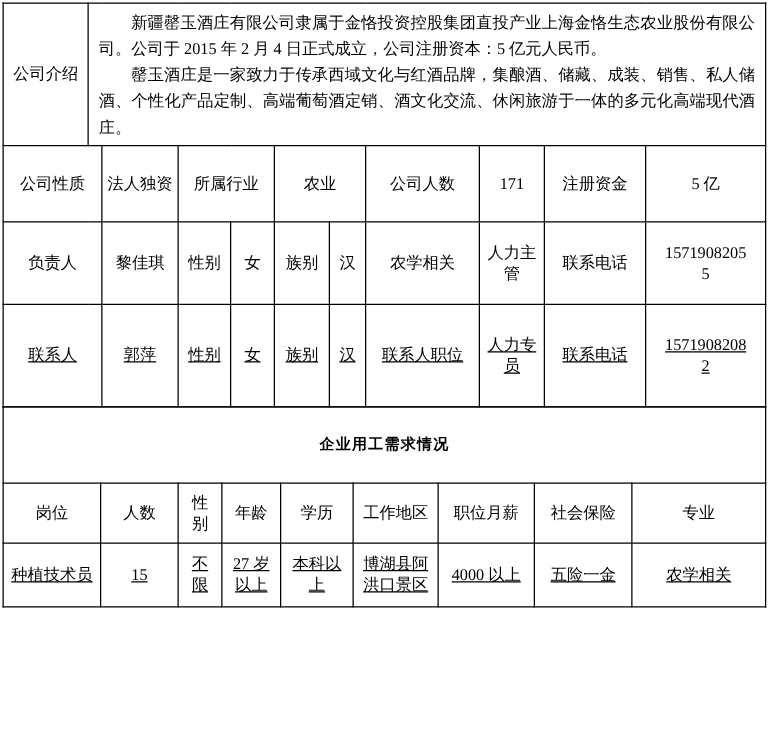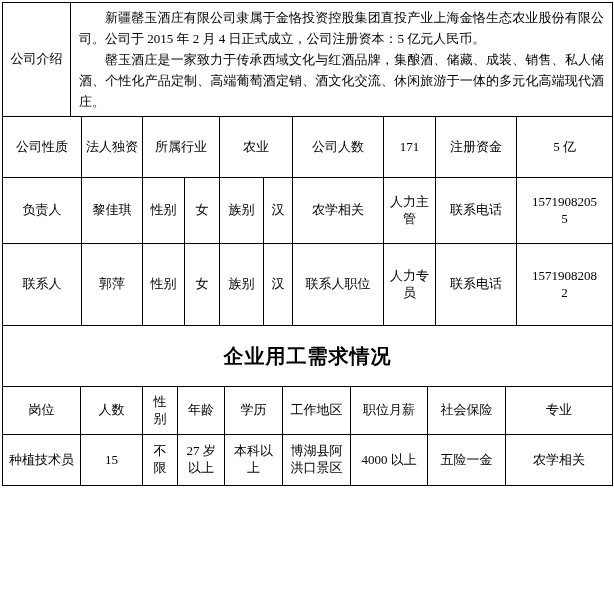--- a/index.html
+++ b/index.html
@@ -29,40 +29,40 @@
     font-weight: normal;
     padding: 1px 4px;
     line-height: 1.3;
     overflow: hidden;
     word-wrap: break-word;
   }
   
   tr.r-intro   { height: 114px; }
   tr.r-profile { height: 61px; padding-left: 28px; }
   tr.r-leader  { height: 66px; padding-left: 16px; }
-  tr.r-contact { height: 82px; }
+  tr.r-contact { height: 82px; text-decoration: underline; }
   .intro-cell {
     text-align: justify;
     padding: 3px 8px 3px 8px;
   }
   .intro-cell p {
     margin: 0;
     text-indent: 2em;
     font-size: 13px;
     line-height: 21px;
   }
   .t-bottom { margin-top: -1px; }
   tr.r-title td {
     height: 58px;
-    font-size: 20px;
+    font-size: 12px;
     font-weight: bold;
     letter-spacing: 1px;
   }
   tr.r-head th { height: 45px; padding: 1px 6px; }
-  tr.r-job     { height: 51px; }
+  tr.r-job     { height: 51px; text-decoration: underline; }
   .phone  { word-break: break-all; padding: 1px 12px; text-align: center; }
   .narrow { padding: 1px 5px; }
 </style>
 </head>
 <body>
 
 <div class="page">
 
   <table class="t-top">
     <colgroup>

